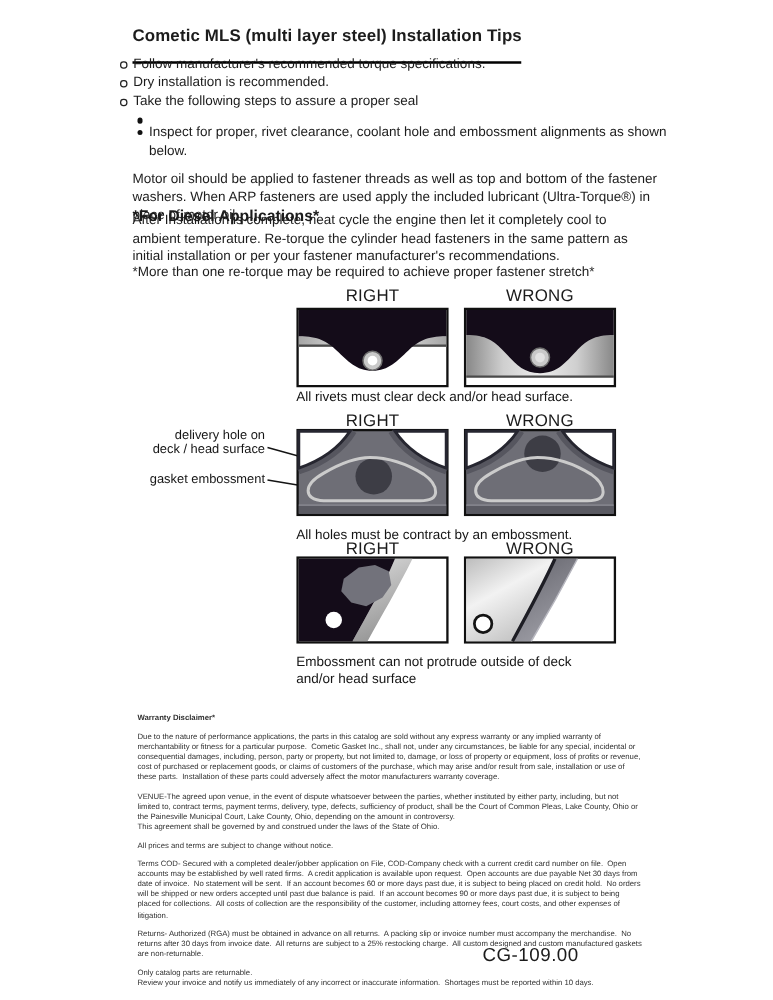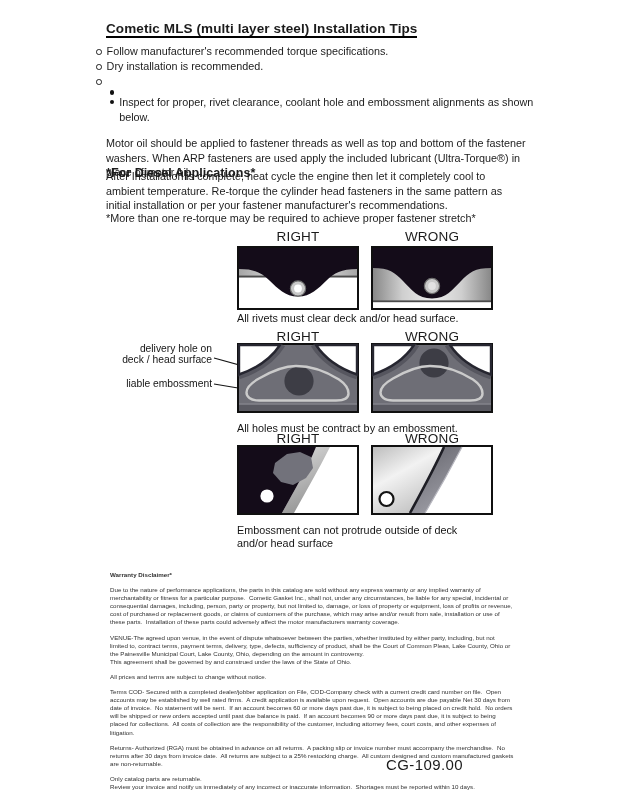--- a/index.html
+++ b/index.html
@@ -6,21 +6,21 @@
   body{
     width:618px;height:800px;background:#ffffff;position:relative;overflow:hidden;
     font-family:"Liberation Sans", sans-serif;color:#1c1c1c;
     -webkit-font-smoothing:antialiased;
   }
   .abs{position:absolute;}
 
   
   .doc-title{
     left:106px;top:21px;font-size:13.5px;font-weight:bold;letter-spacing:.1px;
-    border-bottom:2px solid #000;padding-bottom:0;display:inline-block;
+    border-bottom:2px solid #000;padding-bottom:13px;display:inline-block;
   }
   .bullets{left:96px;top:44px;font-size:10.8px;line-height:15px;width:440px;}
   .b-row{display:flex;}
   .b-marker{flex:0 0 auto;width:3.6px;height:3.6px;border-radius:50%;margin:5.4px 5px 0 0;border:1.1px solid #222;}
   .b-marker.filled{background:#111;border:none;width:4.2px;height:4.2px;margin-left:14px;}
 
   
   .diesel-h{left:106px;top:118px;font-size:12.6px;font-weight:bold;margin-top:48px;}
   .para{font-size:10.8px;line-height:14.6px;width:420px;white-space:pre-wrap;}
   .p1{left:106px;top:136px;}
@@ -50,20 +50,21 @@
   <div class="b-row">
     <span class="b-marker"></span>
     <span>Follow manufacturer's recommended torque specifications.</span>
   </div>
   <div class="b-row">
     <span class="b-marker"></span>
     <span>Dry installation is recommended.</span>
   </div>
   <div class="b-row">
     <span class="b-marker"></span>
+    <span>Take the following steps to assure a proper seal</span>
   </div>
   <div class="b-row">
     <span class="b-marker filled"></span>
   </div>
   <div class="b-row">
     <span class="b-marker filled"></span>
     <span>Inspect for proper, rivet clearance, coolant hole and embossment alignments as shown below.</span>
   </div>
 </div>
 
@@ -117,21 +118,21 @@
 
 <div class="abs caption" style="left:237px;top:312px;">All rivets must clear deck and/or head surface.</div>
 
 <div class="abs fig-label" style="left:237px;top:329px;">RIGHT</div>
 <div class="abs fig-label" style="left:371px;top:329px;">WRONG</div>
 
 <div class="abs side-label" style="left:100px;top:343px;">
   <div>delivery hole on</div>
   <div>deck / head surface</div>
 </div>
-<div class="abs side-label" style="left:100px;top:378px;">liable embossment</div>
+<div class="abs side-label" style="left:100px;top:378px;">gasket embossment</div>
 
 <div class="abs" style="left:100px;top:340px;">
   <svg width="300" height="80" viewBox="0 0 300 80">
     <line x1="114" y1="18" x2="197" y2="41" stroke="#141414" stroke-width="1.1"></line>
     <line x1="114" y1="44" x2="168" y2="53" stroke="#141414" stroke-width="1.1"></line>
   </svg>
 </div>
 
 <div class="abs" style="left:237px;top:343px;">
   <svg width="122" height="70" viewBox="0 0 122 70">

